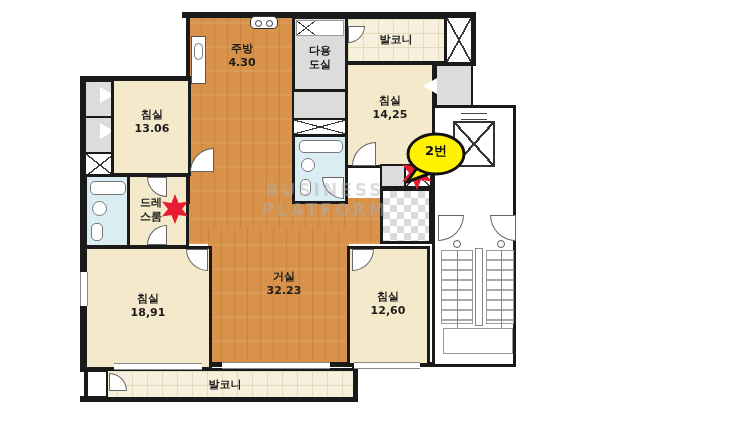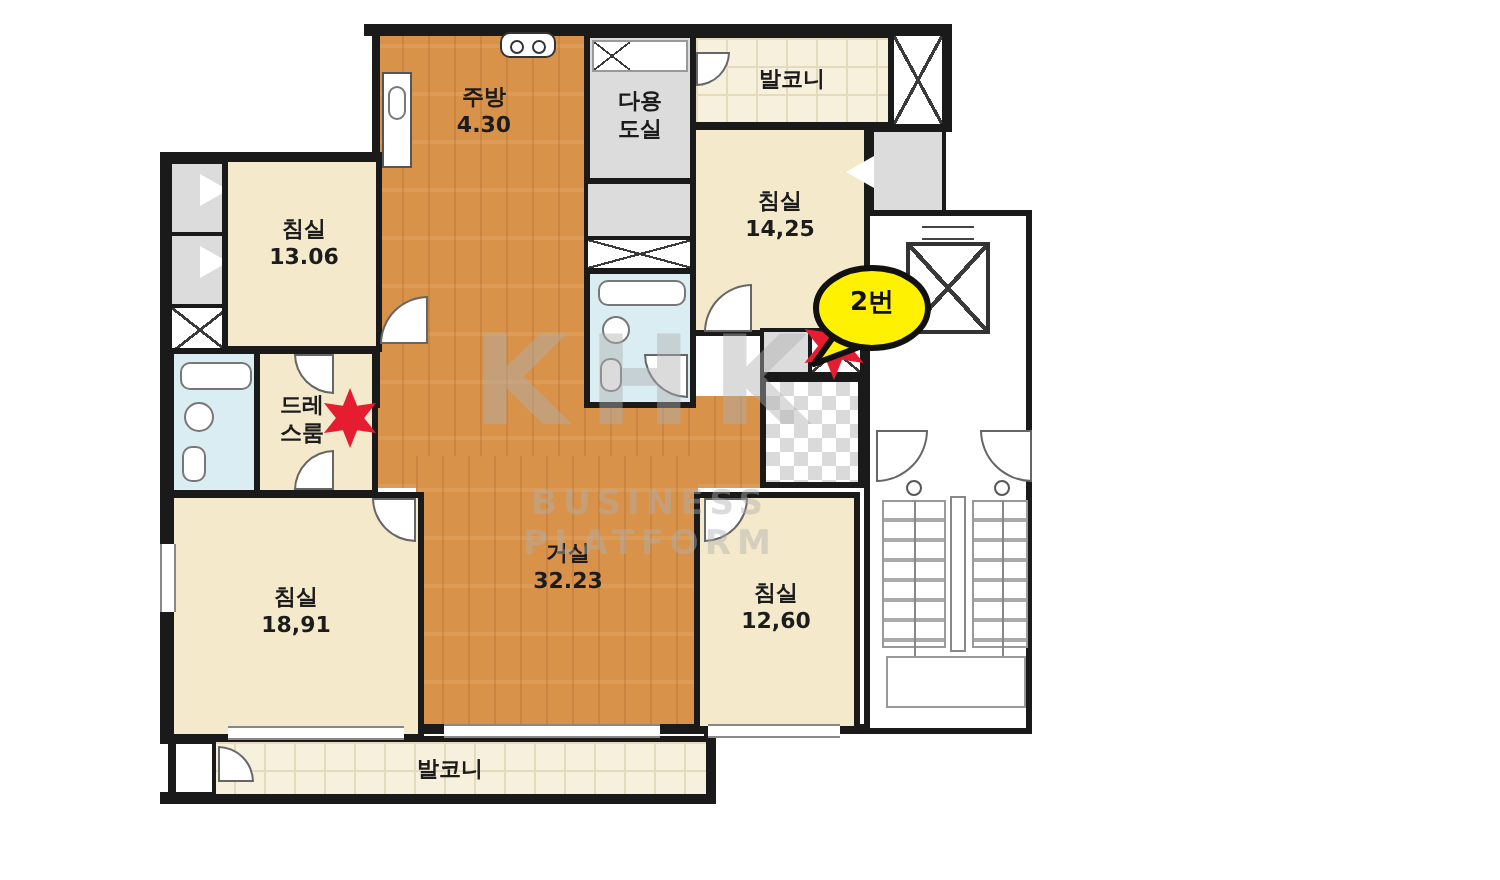--- a/index.html
+++ b/index.html
@@ -189,21 +189,20 @@
     <span>발코니</span>
   </div>
   <div class="room thin white" style="left:86px;top:370px;width:22px;height:28px;"></div>
   <div class="door tr" style="left:109px;top:373px;width:18px;height:18px;"></div>
 
   <div class="window" style="left:114px;top:363px;width:88px;height:5px;"></div>
   <div class="window" style="left:222px;top:362px;width:108px;height:5px;"></div>
   <div class="window" style="left:354px;top:362px;width:66px;height:5px;"></div>
 
   <div class="watermark" style="left:205px;top:160px;width:240px;">
-    <div class="brand">KHK</div>
     <div class="sub">BUSINESS PLATFORM</div>
   </div>
 
   <div class="star" style="left:160px;top:194px;width:30px;height:30px;">
     <svg width="30" height="30" viewBox="0 0 32 32">
       <polygon points="16,0 19.8,9.5 29.9,8 23.5,16 29.9,24 19.8,22.5 16,32 12.2,22.5 2.1,24 8.5,16 2.1,8 12.2,9.5" fill="#E61D30"></polygon>
     </svg>
   </div>
 
   <div class="star" style="left:400px;top:156px;width:34px;height:34px;">

